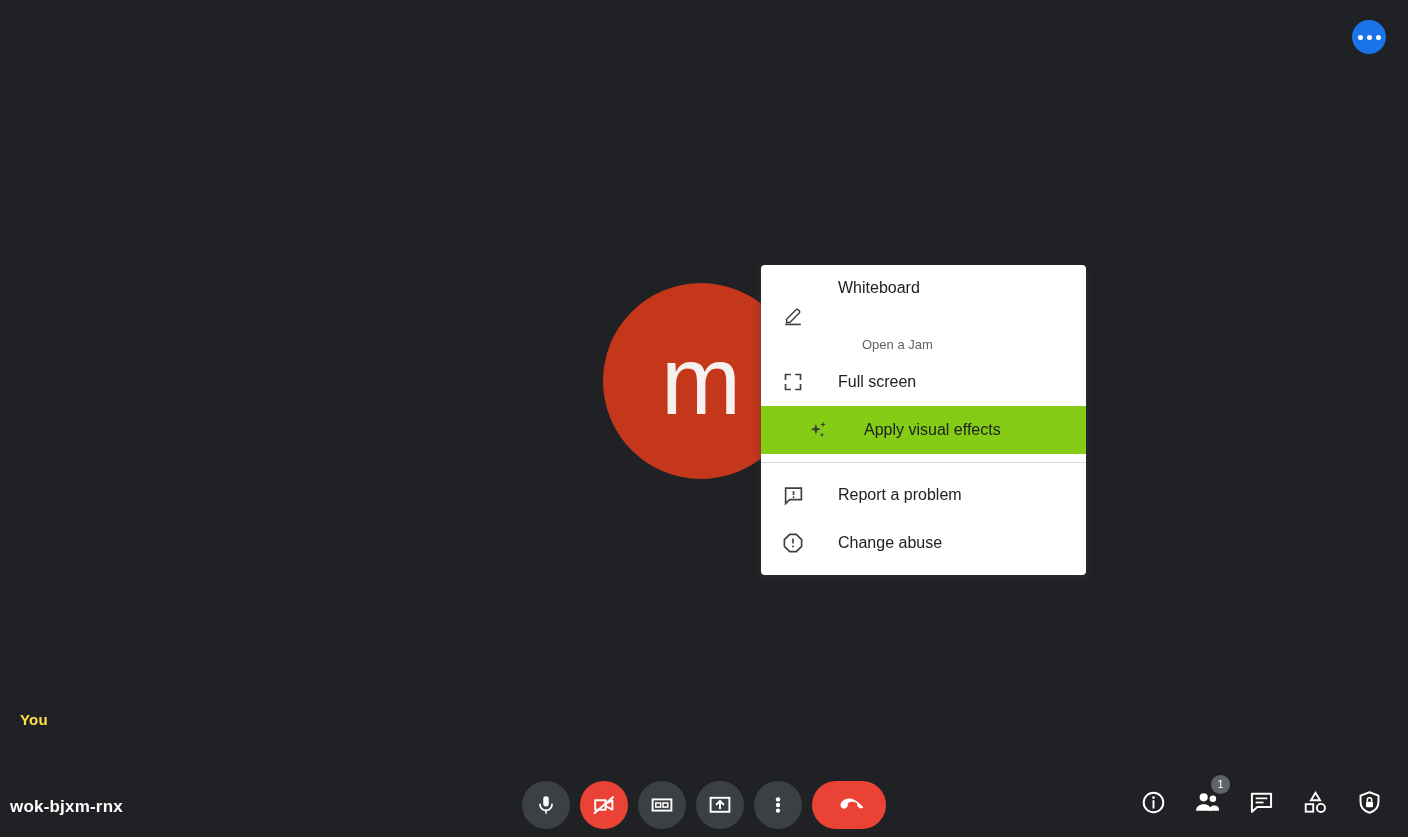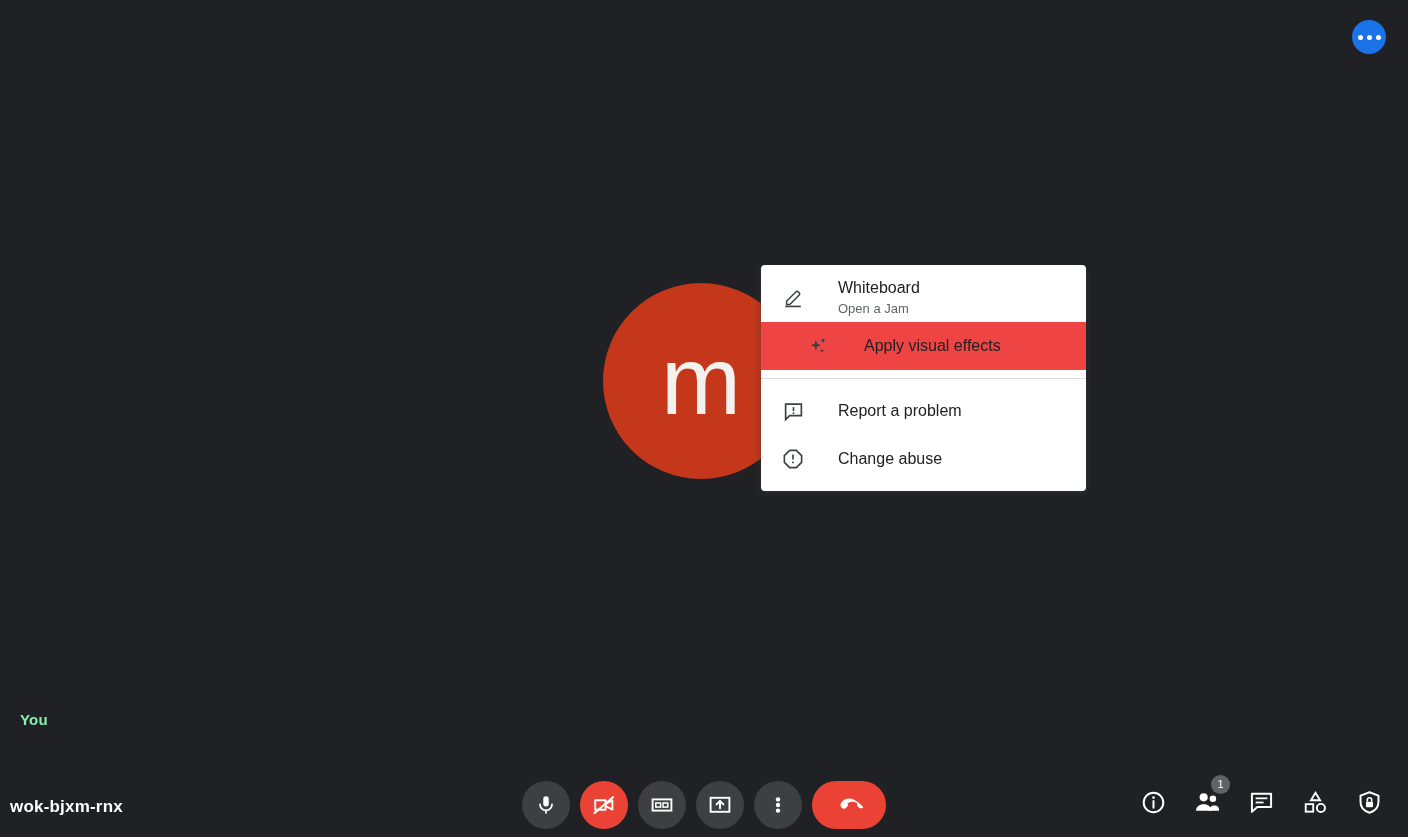--- a/index.html
+++ b/index.html
@@ -64,21 +64,21 @@
     font-weight: 400;
     user-select: none;
   }
 
   .self-label {
     position: absolute;
     left: 20px;
     top: 711px;
     font-size: 15px;
     font-weight: bold;
-    color: #86efac;
+    color: #fde047;
     letter-spacing: .2px;
   }
 
   .meeting-code {
     position: absolute;
     left: 10px;
     bottom: 20px;
     font-size: 17px;
     font-weight: bold;
     color: #ffffff;
@@ -172,43 +172,44 @@
     color: #202124;
   }
 
   .menu-item {
     display: flex;
     align-items: center;
     min-height: 48px;
     padding: 4px 0 4px 20px;
     cursor: pointer;
   }
-  .menu-item.highlight { background: #ef4444; padding-left: 46px; }
+  .menu-item.highlight { background: #84cc16; padding-left: 46px; }
 
   .mi-icon {
     width: 24px;
     height: 24px;
     flex: none;
     margin-right: 33px;
     display: flex;
     align-items: center;
     justify-content: center;
     color: #3c4043;
   }
-  .mi-text { display: flex; flex-direction: column; justify-content: center; }
+  .mi-text { display: flex; flex-direction: column; justify-content: center; gap: 36px; }
   .mi-label {
     font-size: 16px;
     line-height: 22px;
     color: #202124;
   }
   .mi-sub {
     font-size: 13px;
     line-height: 18px;
     color: #5f6368;
     margin-top: 1px;
+    margin-left: 24px;
   }
 
   .menu-divider {
     height: 1px;
     background: #dadce0;
     margin: 8px 0;
   }
 </style>
 </head>
 <body>
@@ -236,20 +237,33 @@
         <line x1="3.5" y1="21.2" x2="20.5" y2="21.2" stroke-width="1.8"></line>
       </svg>
     </span>
     <span class="mi-text">
       <span class="mi-label">Whiteboard</span>
       <span class="mi-sub">Open a Jam</span>
     </span>
   </div>
 
 
+  <div class="menu-item">
+    <span class="mi-icon">
+      <svg width="20" height="20" viewBox="0 0 24 24" fill="none" stroke="#3c4043" stroke-width="2" stroke-linecap="square">
+        <polyline points="3,8.5 3,3 8.5,3"></polyline>
+        <polyline points="15.5,3 21,3 21,8.5"></polyline>
+        <polyline points="21,15.5 21,21 15.5,21"></polyline>
+        <polyline points="8.5,21 3,21 3,15.5"></polyline>
+      </svg>
+    </span>
+    <span class="mi-text">
+      <span class="mi-label">Full screen</span>
+    </span>
+  </div>
 
   <div class="menu-item highlight">
     <span class="mi-icon">
       <svg width="22" height="22" viewBox="0 0 24 24" fill="#3c4043">
         <path d="M8.6 5.4 10.1 9.6 14.3 11.1 10.1 12.6 8.6 16.8 7.1 12.6 2.9 11.1 7.1 9.6z"></path>
         <path d="M16.4 3 17.2 5.2 19.4 6 17.2 6.8 16.4 9 15.6 6.8 13.4 6 15.6 5.2z"></path>
         <path d="M15.3 14.6 16 16.5 17.9 17.2 16 17.9 15.3 19.8 14.6 17.9 12.7 17.2 14.6 16.5z"></path>
       </svg>
     </span>
     <span class="mi-text">

